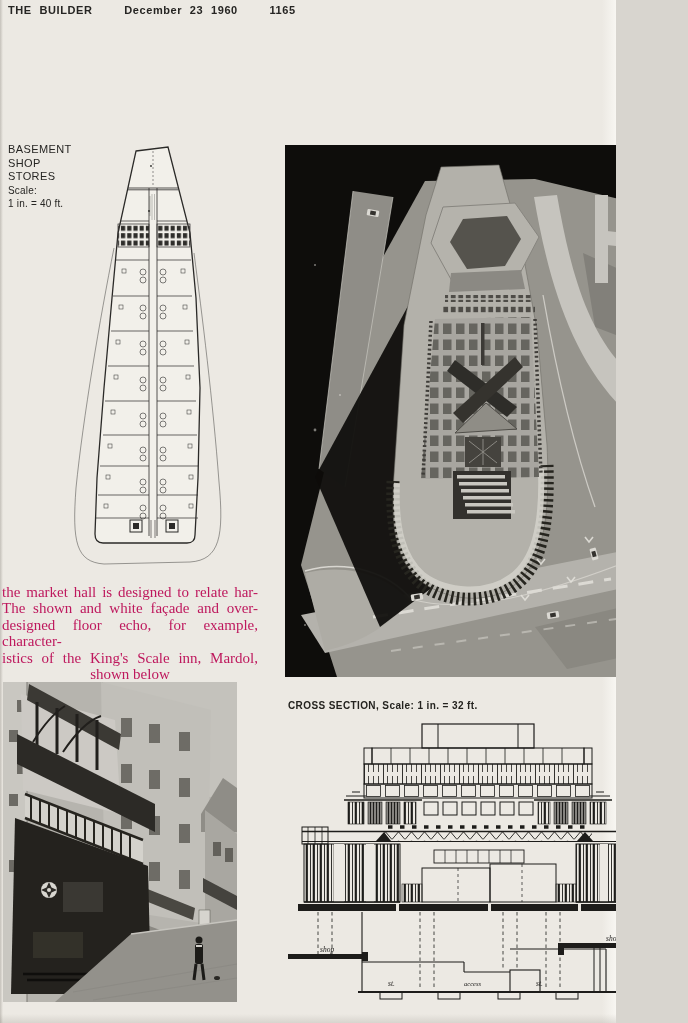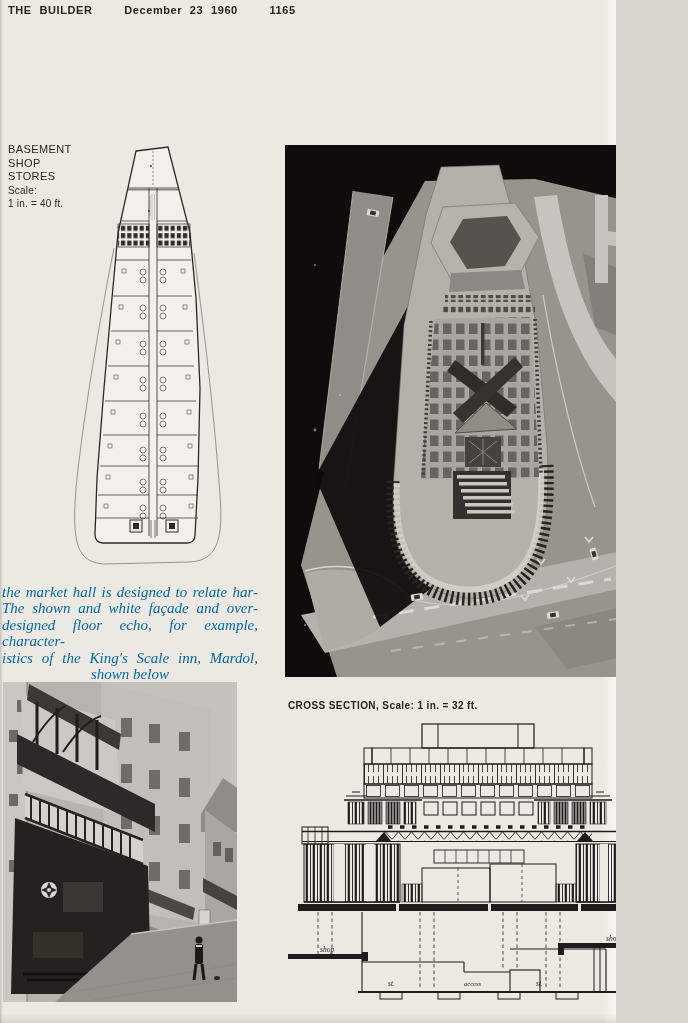--- a/index.html
+++ b/index.html
@@ -11,22 +11,22 @@
         background:linear-gradient(to right,rgba(95,90,80,.28),rgba(95,90,80,0));}
   .scan-edge-bottom{position:absolute;left:0;bottom:0;width:100%;height:9px;
         background:linear-gradient(to top,rgba(110,105,95,.16),rgba(110,105,95,0));}
   .header{position:absolute;left:8px;top:4px;font-size:11px;font-weight:bold;
         letter-spacing:.6px;word-spacing:4px;color:#262523;}
   .header span{margin-right:24px;}
   .plan-label{position:absolute;left:8px;top:143px;font-size:11px;font-weight:normal;
         line-height:13.5px;letter-spacing:.4px;color:#262523;}
   .plan-label .scale-line{font-size:10px;letter-spacing:.2px;}
   .caption{position:absolute;left:2px;top:584px;width:256px;
-        font-family:"Liberation Serif",serif;font-style:italic;font-size:15px;
-        line-height:16.4px;color:#0369a1;}
+        font-family:"Liberation Serif",serif;font-size:15px;
+        line-height:16.4px;color:#be185d;}
   .caption .cap{text-align:justify;text-align-last:justify;}
   .caption .cap-last{text-align:center;}
   .section-title{position:absolute;left:288px;top:700px;width:376px;text-align:left;
         font-size:10px;font-weight:bold;letter-spacing:.4px;color:#24231f;}
   .fig{position:absolute;display:block;}
   .fig-plan{left:52px;top:136px;}
   .fig-model{left:285px;top:145px;}
   .fig-street{left:3px;top:682px;}
   .fig-section{left:288px;top:714px;}
 </style>

